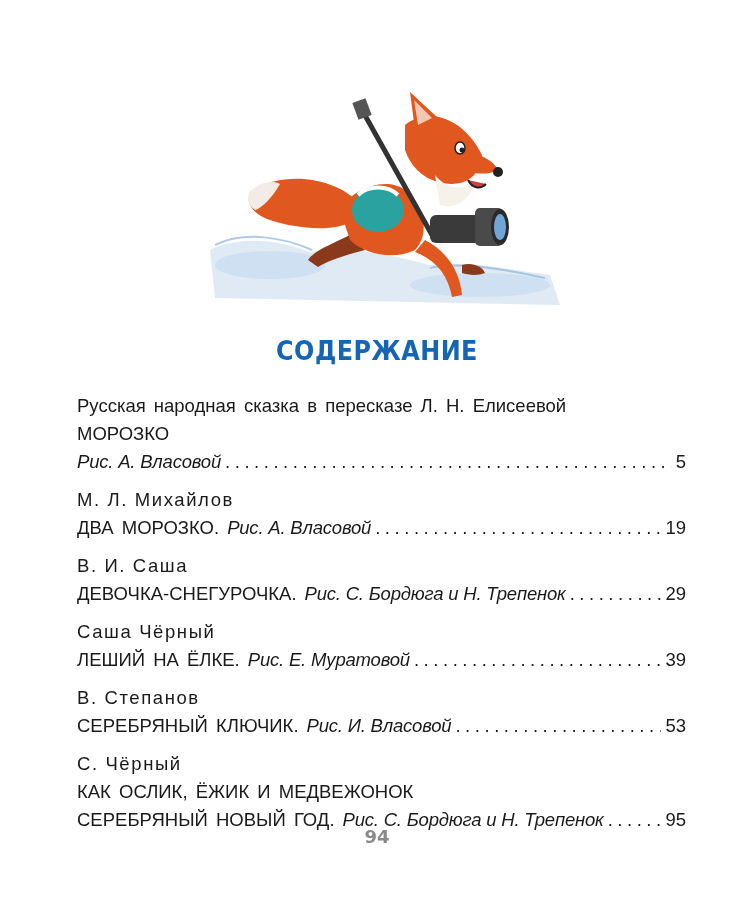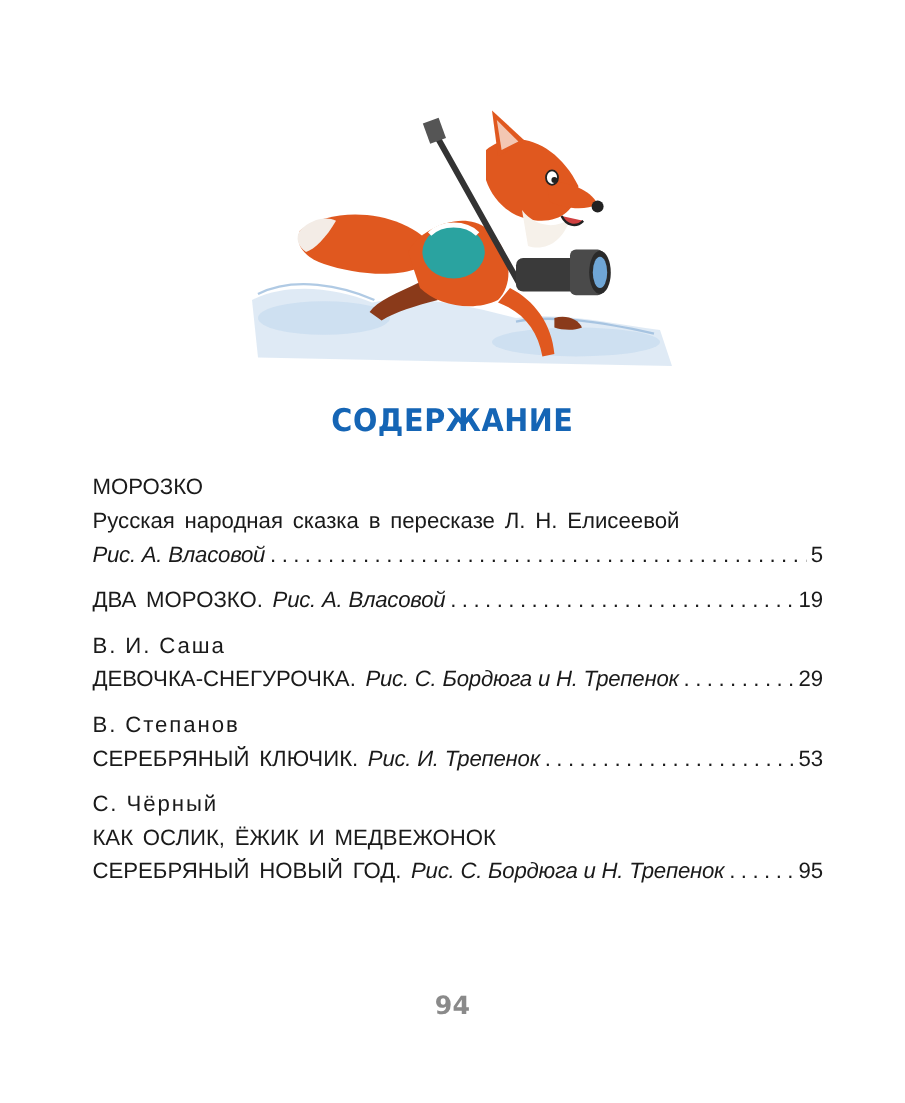--- a/index.html
+++ b/index.html
@@ -42,21 +42,21 @@
       letter-spacing: 0;
       word-spacing: -0.6px;
     }
     .page { text-align: right; }
 
     .page-number {
       position: absolute; left: 0; width: 754px; top: 826px;
       text-align: center;
       font-family: "DejaVu Sans", sans-serif;
       font-weight: bold;
-      font-size: 21px;
+      font-size: 18px;
       color: #8a8a8a;
     }
   </style>
 </head>
 <body>
 
 <div class="illustration">
   <svg width="370" height="250" viewBox="0 0 370 250" xmlns="http://www.w3.org/2000/svg">
 
     <path d="M10,180 C40,165 80,170 110,182 C150,175 190,185 230,195 C270,190 310,200 350,205 L360,235 L15,228 Z" fill="#dbe8f4" opacity="0.9"></path>
@@ -101,61 +101,75 @@
     <ellipse cx="300" cy="157" rx="6" ry="13" fill="#6fa6d6"></ellipse>
   </svg>
 </div>
 
 <h1 class="toc-title">СОДЕРЖАНИЕ</h1>
 
 <div class="toc">
 
   <div class="entry">
     <div class="line">
-      <span class="title-text">МОРОЗКО</span>
+      <span class="subtitle">Русская народная сказка в пересказе Л. Н. Елисеевой</span>
     </div>
     <div class="line">
-      <span class="subtitle">Русская народная сказка в пересказе Л. Н. Елисеевой</span>
+      <span class="title-text">МОРОЗКО</span>
     </div>
     <div class="line">
       <span class="illus first">Рис. А. Власовой</span>
       <span class="leader"></span>
       <span class="page">5</span>
     </div>
   </div>
 
   <div class="entry">
+    <div class="line">
+      <span class="author">М. Л. Михайлов</span>
+    </div>
     <div class="line">
       <span class="title-text">ДВА МОРОЗКО.</span>
       <span class="illus">Рис. А. Власовой</span>
       <span class="leader"></span>
       <span class="page">19</span>
     </div>
   </div>
 
   <div class="entry">
     <div class="line">
       <span class="author">В. И. Саша</span>
     </div>
     <div class="line">
       <span class="title-text">ДЕВОЧКА-СНЕГУРОЧКА.</span>
       <span class="illus">Рис. С. Бордюга и Н. Трепенок</span>
       <span class="leader"></span>
       <span class="page">29</span>
     </div>
   </div>
 
+  <div class="entry">
+    <div class="line">
+      <span class="author">Саша Чёрный</span>
+    </div>
+    <div class="line">
+      <span class="title-text">ЛЕШИЙ НА ЁЛКЕ.</span>
+      <span class="illus">Рис. Е. Муратовой</span>
+      <span class="leader"></span>
+      <span class="page">39</span>
+    </div>
+  </div>
 
   <div class="entry">
     <div class="line">
       <span class="author">В. Степанов</span>
     </div>
     <div class="line">
       <span class="title-text">СЕРЕБРЯНЫЙ КЛЮЧИК.</span>
-      <span class="illus">Рис. И. Трепенок</span>
+      <span class="illus">Рис. И. Власовой</span>
       <span class="leader"></span>
       <span class="page">53</span>
     </div>
   </div>
 
   <div class="entry">
     <div class="line">
       <span class="author">С. Чёрный</span>
     </div>
     <div class="line">

